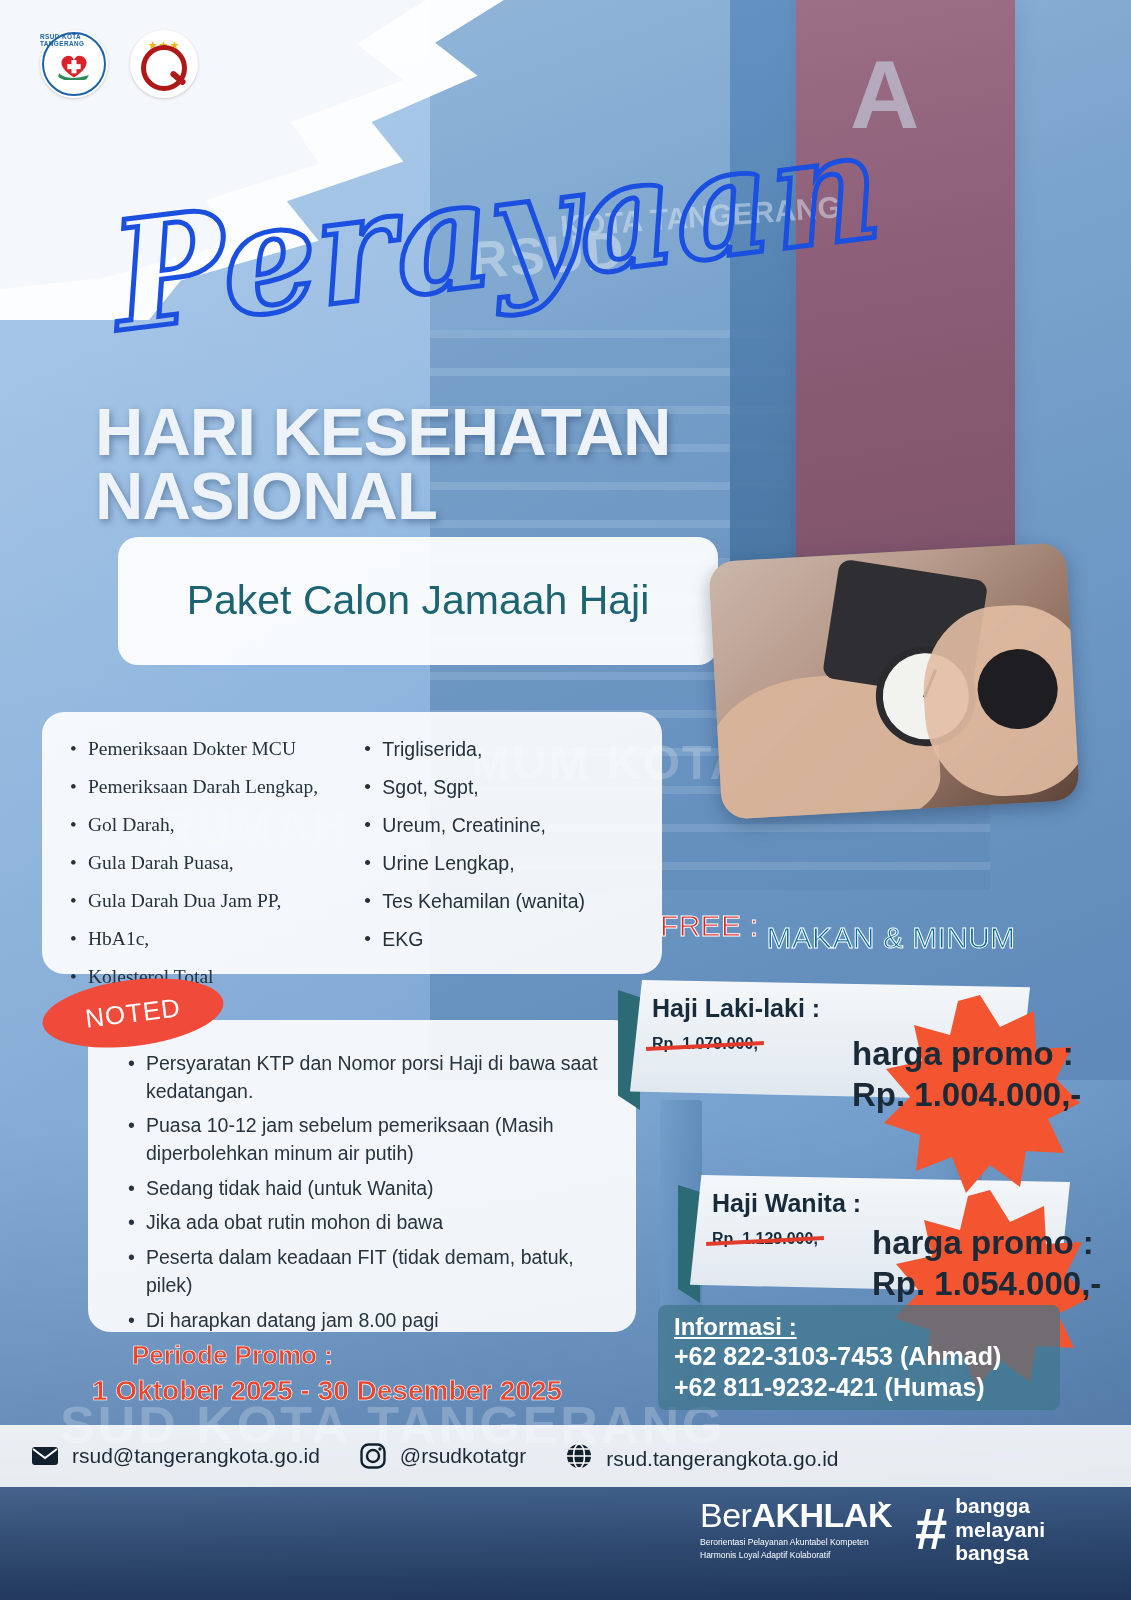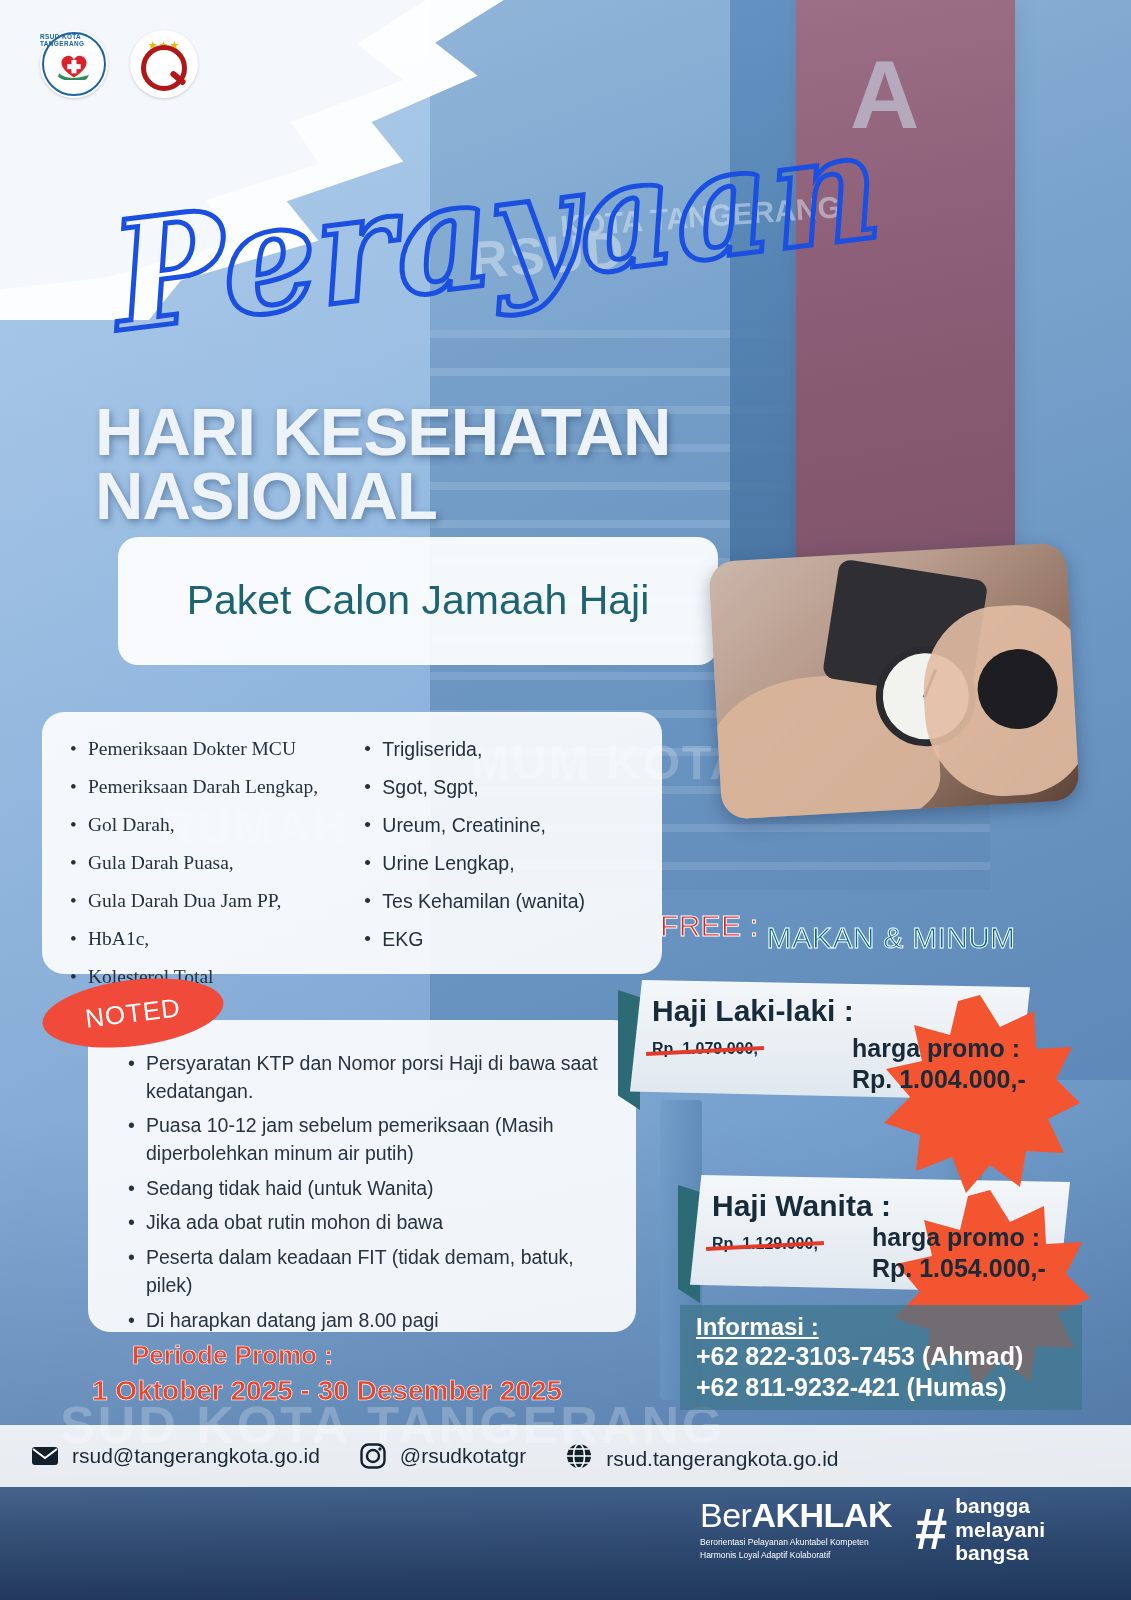--- a/index.html
+++ b/index.html
@@ -107,36 +107,36 @@
 
   
   .pricebox{position:absolute;z-index:5;}
   .pb1{left:630px;top:980px;width:400px;height:120px;}
   .pb2{left:690px;top:1175px;width:380px;height:118px;}
   .ribbon{position:absolute;inset:0;background:linear-gradient(180deg,#f4f7fa 0%,#dfe7ee 100%);
      clip-path:polygon(3% 0,100% 6%,97% 100%,0 93%);box-shadow:0 4px 12px rgba(20,40,70,.3);}
   .ribbon-edge{position:absolute;left:-12px;top:10px;width:22px;height:100%;background:#2c6b75;
      clip-path:polygon(0 0,100% 6%,100% 100%,0 88%);}
   .price-txt{position:absolute;left:22px;top:14px;z-index:3;}
-  .price-label{font-size:30px;font-weight:bold;color:#182b3a;}
+  .price-label{font-size:25px;font-weight:bold;color:#182b3a;}
   .price-old{font-size:16px;font-weight:bold;color:#182b3a;position:relative;display:inline-block;margin-top:12px;}
   .price-old:after{content:"";position:absolute;left:-6px;right:-6px;top:52%;height:4px;background:#e23b2b;transform:rotate(-3deg);}
 
   
   .burst{position:absolute;z-index:6;background:#f2552f;
      clip-path:polygon(50% 0%,60% 16%,77% 8%,78% 27%,96% 26%,88% 42%,100% 54%,84% 62%,92% 79%,73% 78%,70% 96%,55% 85%,43% 99%,36% 81%,18% 88%,20% 70%,2% 64%,15% 51%,3% 37%,21% 33%,17% 15%,35% 20%,39% 3%);}
   .b1{left:880px;top:995px;width:200px;height:200px;}
   .b2{left:890px;top:1190px;width:200px;height:200px;}
-  .promo{position:absolute;z-index:7;color:#1b2a38;font-weight:bold;font-size:25px;line-height:1.25;text-align:left;}
+  .promo{position:absolute;z-index:7;color:#1b2a38;font-weight:bold;font-size:33px;line-height:1.25;text-align:left;}
   .p1{left:852px;top:1033px;width:230px;}
   .p2{left:872px;top:1222px;width:230px;}
 
   
-  .info{position:absolute;left:680px;top:1305px;width:402px;height:105px;background:rgba(63,118,140,.72);
-     z-index:6;padding:8px 16px;box-sizing:border-box;}
+  .info{position:absolute;left:658px;top:1305px;width:402px;height:105px;background:rgba(63,118,140,.72);
+     z-index:6;padding:8px 16px;box-sizing:border-box;border-radius:8px;}
   .info .ttl{font-size:24px;font-weight:bold;color:#fff;text-decoration:underline;}
   .info .ph{font-size:25px;font-weight:bold;color:#fff;line-height:1.22;}
 
   
   .periode{position:absolute;left:92px;top:1340px;z-index:6;}
   .periode .l1{font-size:26px;font-weight:bold;color:#e8452c;margin-left:40px;-webkit-text-stroke:.6px #fff;}
   .periode .l2{font-size:28px;font-weight:bold;color:#e8452c;-webkit-text-stroke:.6px #fff;margin-top:4px;}
 
   
   .contact{position:absolute;left:0;top:1425px;width:1131px;height:62px;background:rgba(255,255,255,.88);

